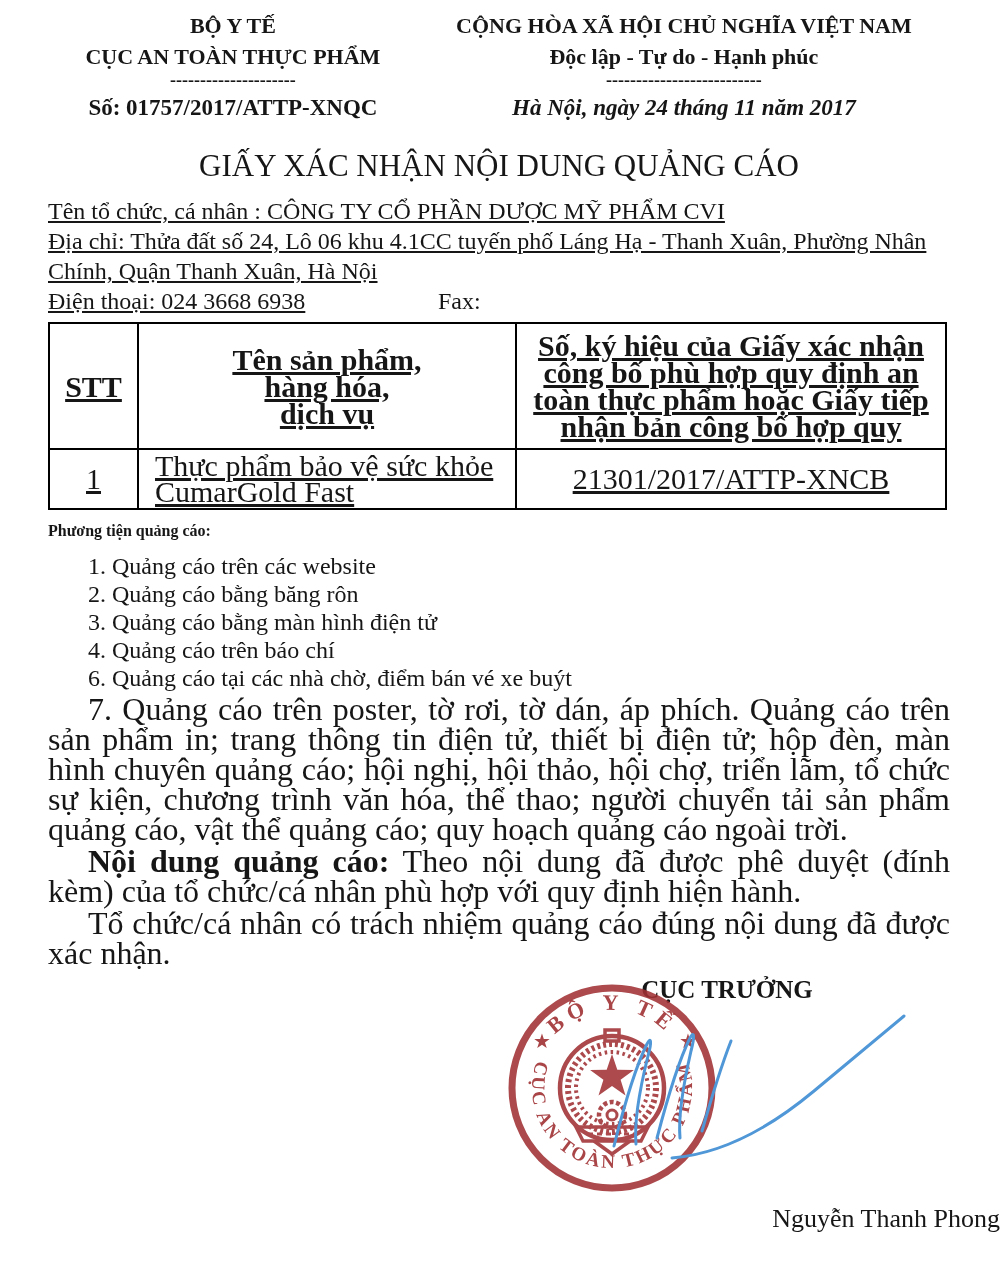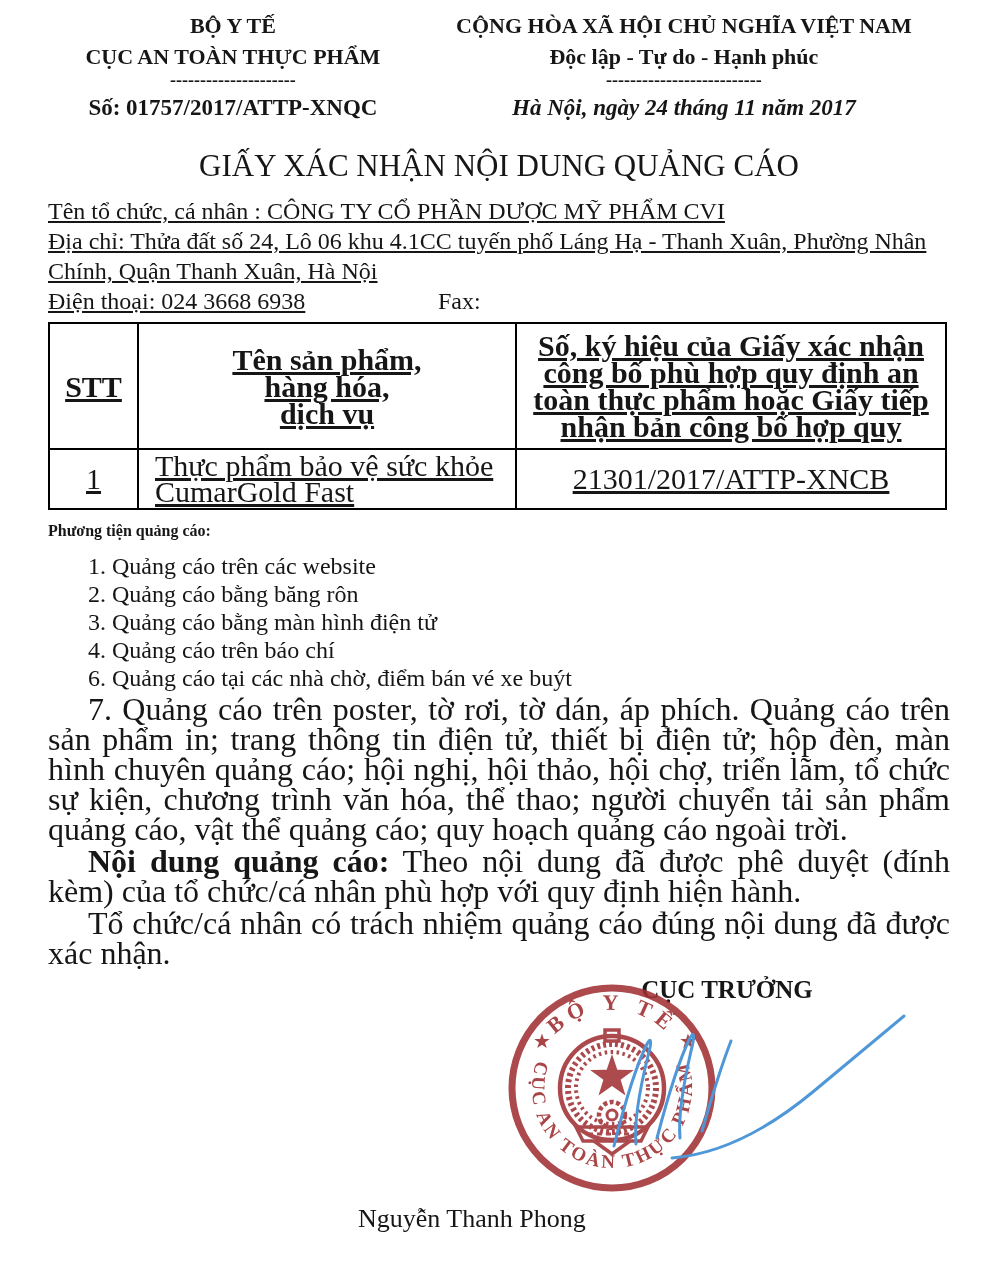--- a/index.html
+++ b/index.html
@@ -44,21 +44,21 @@
   ul.media-list { list-style:none; margin-left:40px;margin-top:12px; }
   ul.media-list li { font-size:24px; line-height:28px; }
   p.justified { font-size:32px; line-height:30px; text-align:justify; text-indent:40px; margin-top:2px; }
   p.justified .lbl { font-weight:bold; }
 
   .sig-title { margin-left:358px; width:642px; text-align:center; font-size:25px; font-weight:bold; margin-top:8px; }
 
   
   .stamp-svg { position:absolute; left:504px; top:982px; }
   .sign-svg  { position:absolute; left:552px; top:996px; }
-  .sig-name  { position:absolute; left:358px; top:1204px; width:642px; text-align:left; font-size:26px; }
+  .sig-name  { position:absolute; left:358px; top:1204px; width:642px; text-align:right; font-size:26px; }
 
   .stamp-text { font-weight:bold; fill:#a03134; }
 </style>
 </head>
 <body>
 
 <div class="page">
 
   <div class="hdr">
     <div class="hdr-col hdr-left">

